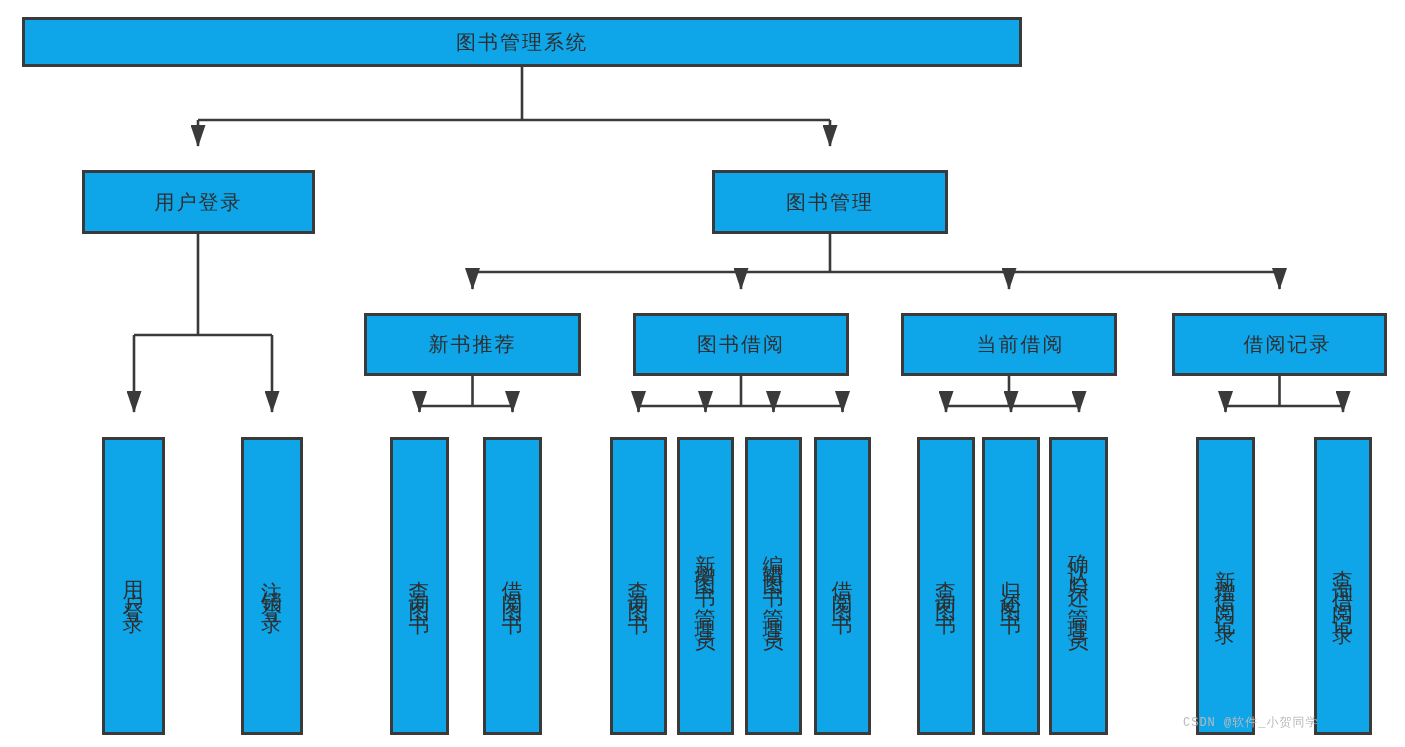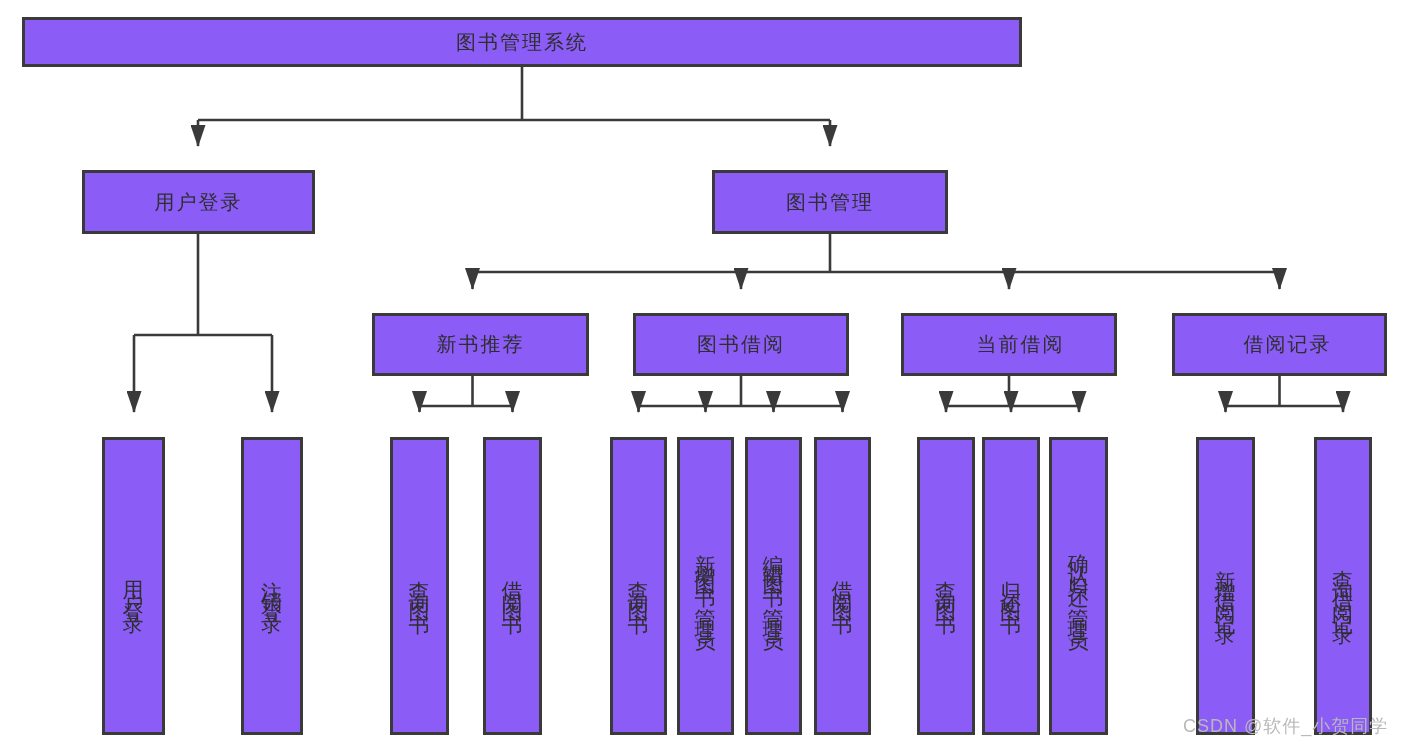--- a/index.html
+++ b/index.html
@@ -2,32 +2,32 @@
 <html><head>
 <meta charset="utf-8">
 <style>
   html,body{margin:0;padding:0;background:#ffffff;}
   .canvas{
     position:relative;width:1405px;height:747px;background:#ffffff;
     font-family:"Liberation Sans",sans-serif;color:#2e2e2e;overflow:hidden;
   }
   .wires{position:absolute;left:0;top:0;width:1405px;height:747px;}
   .node{
-    position:absolute;background:#8b5cf6;border:3px solid #3a3a3a;
+    position:absolute;background:#0ea5e9;border:3px solid #3a3a3a;
     display:flex;align-items:center;justify-content:center;box-sizing:border-box;
   }
   .hnode{font-size:20px;letter-spacing:2px;white-space:nowrap;}
   .root{font-size:20px;}
   .vnode .lbl{
     writing-mode:vertical-rl;text-orientation:mixed;
     font-size:21px;letter-spacing:11px;line-height:1;
   }
   .watermark{
     position:absolute;left:1183px;top:714px;z-index:5;
-    font-size:18px;letter-spacing:1px;color:#b9b9b9;white-space:nowrap;
+    font-size:12px;letter-spacing:1px;color:#b9b9b9;white-space:nowrap;font-family:Liberation Mono, monospace;
   }
 </style>
 </head>
 <body>
 
 <div class="canvas">
 
   <svg class="wires" width="1405" height="747" viewBox="0 0 1405 747" xmlns="http://www.w3.org/2000/svg">
     <defs>
       <marker id="arw" markerUnits="userSpaceOnUse" markerWidth="23" markerHeight="15" refX="21" refY="7.5" orient="auto">
@@ -82,21 +82,21 @@
     <span>图书管理系统</span>
   </div>
 
   <div class="node hnode" style="left:82px;top:170px;width:233px;height:64px;">
     <span>用户登录</span>
   </div>
   <div class="node hnode" style="left:712px;top:170px;width:236px;height:64px;">
     <span>图书管理</span>
   </div>
 
-  <div class="node hnode" style="left:364px;top:313px;width:217px;height:63px;margin-left:8px;">
+  <div class="node hnode" style="left:364px;top:313px;width:217px;height:63px;">
     <span>新书推荐</span>
   </div>
   <div class="node hnode" style="left:633px;top:313px;width:216px;height:63px;">
     <span>图书借阅</span>
   </div>
   <div class="node hnode" style="left:901px;top:313px;width:216px;height:63px;padding-left:23px;">
     <span>当前借阅</span>
   </div>
   <div class="node hnode" style="left:1172px;top:313px;width:215px;height:63px;padding-left:16px;">
     <span>借阅记录</span>

